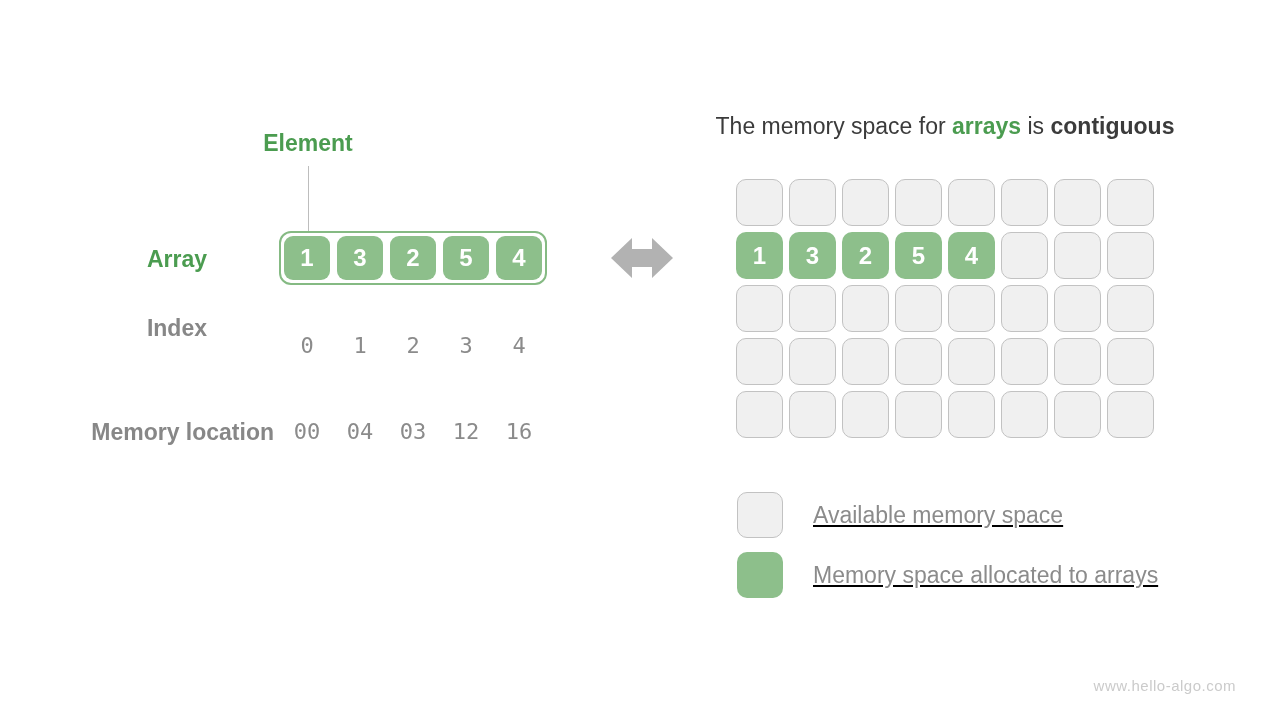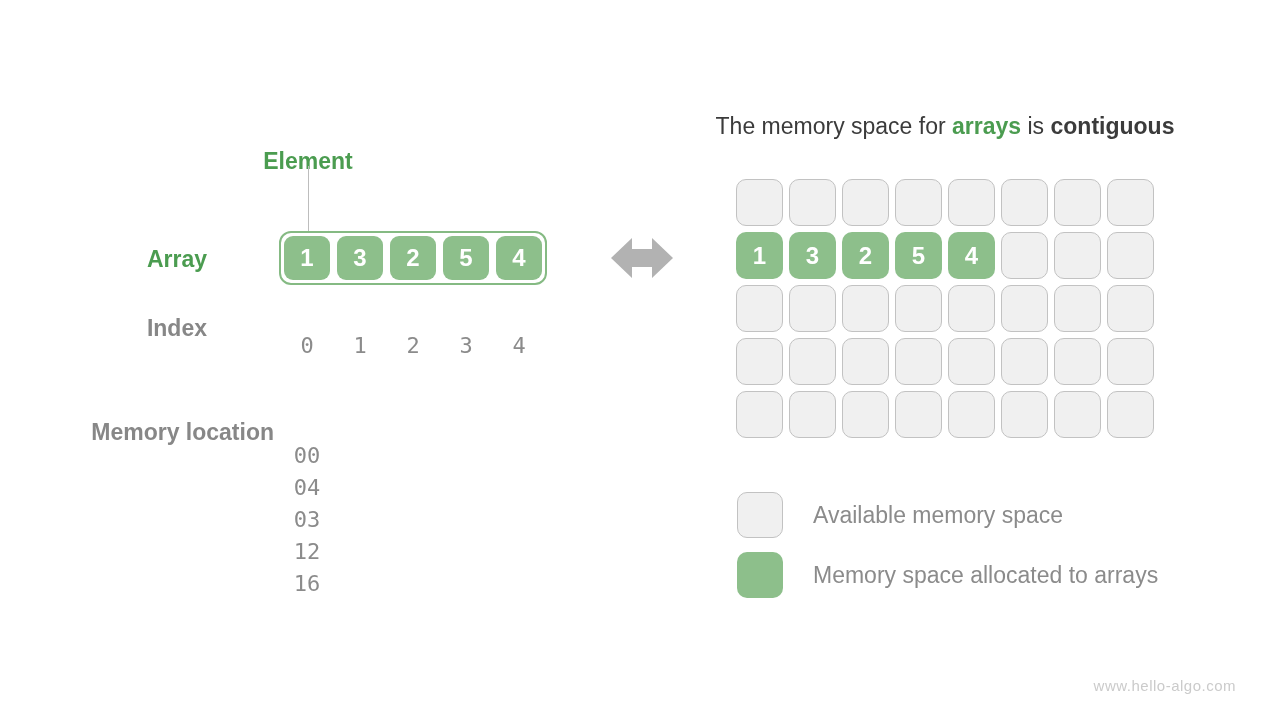--- a/index.html
+++ b/index.html
@@ -14,56 +14,56 @@
     --arrow-gray: #b2b2b2;
     --line-gray: #bdbdbd;
     --watermark: #cbcbcb;
   }
   *{margin:0;padding:0;box-sizing:border-box;}
   html,body{width:1280px;height:720px;background:#ffffff;overflow:hidden;
     font-family:"Liberation Sans", sans-serif;}
   .stage{position:relative;width:1280px;height:720px;background:#ffffff;}
 
   
-  .element-label{position:absolute;left:248px;top:148px;width:120px;text-align:center;
+  .element-label{position:absolute;left:248px;top:130px;width:120px;text-align:center;
     font-size:23px;font-weight:bold;color:var(--green-dark);}
   .connector{position:absolute;left:308px;top:166px;width:1px;height:65px;background:var(--line-gray);}
   .row-label{position:absolute;font-size:23px;font-weight:bold;text-align:right;}
   .array-label{left:60px;top:246px;width:147px;color:var(--green-dark);}
   .index-label{left:60px;top:315px;width:147px;color:var(--label-gray);}
   .memory-label{left:40px;top:419px;width:234px;color:var(--label-gray);}
 
   .array-box{position:absolute;left:279px;top:231px;display:flex;gap:7px;padding:3px;
     border:2px solid var(--green-border);border-radius:12px;background:#ffffff;}
   .acell{width:46px;height:44px;border-radius:9px;background:var(--green);
     color:#ffffff;font-size:24px;font-weight:bold;line-height:44px;text-align:center;}
 
   .mono-row{position:absolute;left:284px;display:flex;gap:7px;
     font-family:"DejaVu Sans Mono", monospace;font-size:22px;color:var(--text-gray);}
   .index-row{top:333px;}
-  .memory-row{top:443px;flex-direction:column;}
+  .memory-row{top:419px;}
   .mono-val{width:46px;text-align:center;}
 
   
   .arrow-wrap{position:absolute;left:611px;top:237px;width:62px;height:42px;}
 
   
   .title{position:absolute;left:620px;top:113px;width:650px;text-align:center;
     font-size:23px;color:var(--dark);}
   .title .hl{color:var(--green-dark);font-weight:bold;}
   .title .b{font-weight:bold;}
 
   .memory-grid{position:absolute;left:736px;top:179px;display:grid;
     grid-template-columns:repeat(8,47px);grid-auto-rows:47px;gap:6px;}
   .gcell{width:47px;height:47px;border-radius:10px;background:var(--gray-fill);
     border:1.5px solid var(--gray-border);}
   .gcell.alloc{background:var(--green);border:none;color:#ffffff;
     font-size:24px;font-weight:bold;line-height:47px;text-align:center;}
 
-  .legend{position:absolute;left:737px;top:492px;display:flex;flex-direction:column;gap:14px;}
+  .legend{position:absolute;left:737px;top:492px;display:flex;flex-direction:column;gap:14px;text-decoration:underline;}
   .legend-row{display:flex;align-items:center;gap:30px;height:46px;}
   .swatch{width:46px;height:46px;border-radius:10px;flex:0 0 auto;}
   .swatch.available{background:var(--gray-fill);border:1.5px solid var(--gray-border);}
   .swatch.allocated{background:var(--green);}
   .legend-row span{font-size:23px;color:var(--text-gray);white-space:nowrap;}
 
   .watermark{position:absolute;right:44px;bottom:26px;
     font-family:Liberation Sans, sans-serif;font-size:15px;
     letter-spacing:0.5px;color:var(--watermark);}
 </style>

